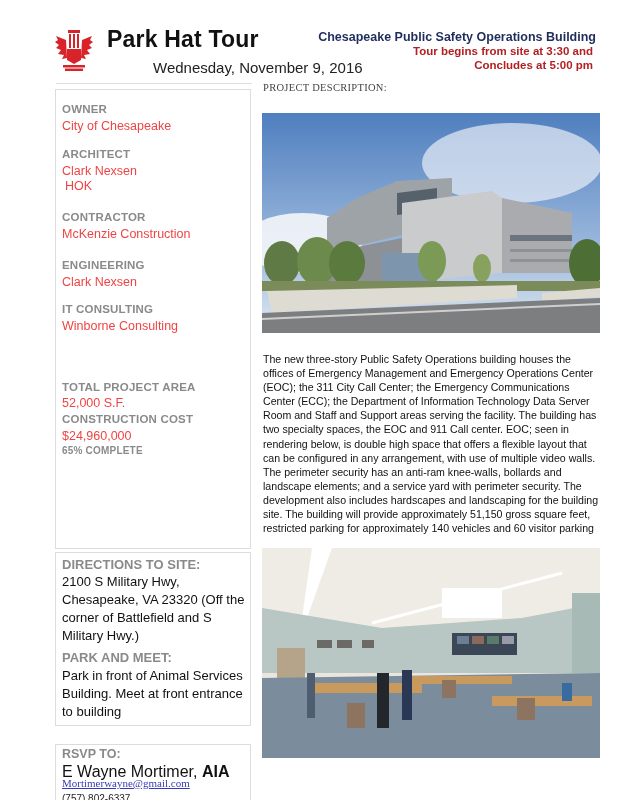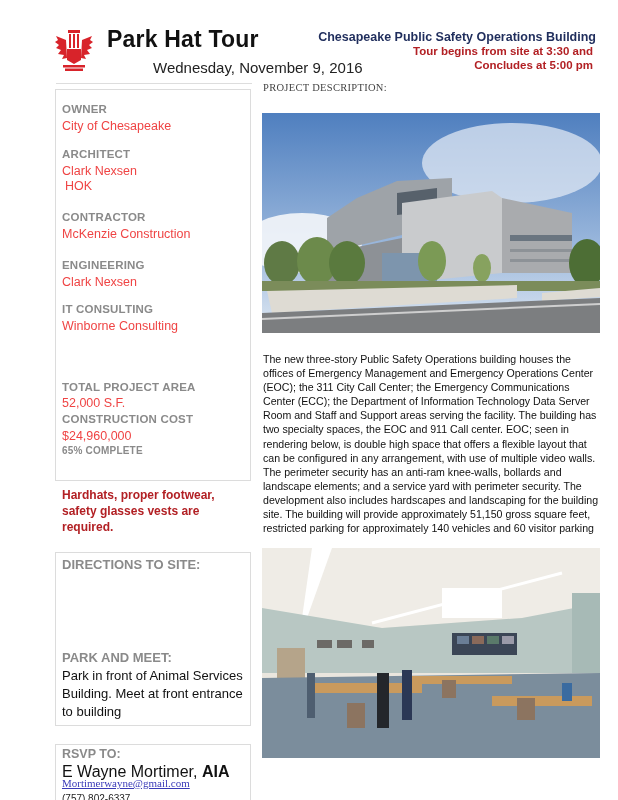--- a/index.html
+++ b/index.html
@@ -10,21 +10,21 @@
   .title { position: absolute; left: 107px; top: 26px; font-size: 23px; font-weight: bold; color: #111; letter-spacing: 0.2px; }
   .date { position: absolute; left: 107px; top: 59px; font-size: 15px; color: #222; margin-left: 46px; }
   .header-rule { position: absolute; left: 56px; top: 83px; width: 196px; height: 1px; background: #dddddd; }
 
   .bldg-name { position: absolute; right: 22px; top: 30px; font-size: 12.5px; font-weight: bold; color: #1f2d5c; text-align: left; }
   .tour-line { position: absolute; right: 25px; font-size: 11.5px; font-weight: bold; color: #b22024; text-align: center; }
   .tour-1 { top: 45px; }
   .tour-2 { top: 59px; }
 
   .box { position: absolute; left: 55px; width: 196px; border: 1px solid #dcdcdc; background: #fff; }
-  .box-main { top: 89px; height: 392px; }
+  .box-main { top: 89px; height: 460px; }
   .box-dir  { top: 552px; height: 174px; overflow: hidden; }
   .box-rsvp { top: 744px; height: 77px; }
 
   .lbl { position: absolute; left: 6px; font-size: 11.5px; font-weight: bold; color: #8a8a8a; letter-spacing: 0.2px; }
   .val { position: absolute; left: 6px; font-size: 12.5px; color: #ef4444; }
   .warn { position: absolute; left: 6px; top: 397px; width: 188px; font-size: 12px; font-weight: bold; color: #b22024; line-height: 16px; }
 
   .dir-lbl { position: absolute; left: 6px; font-size: 13px; font-weight: bold; color: #8a8a8a; }
   .dir-val { position: absolute; left: 6px; width: 186px; font-size: 13px; color: #111; line-height: 18px; }
 
@@ -83,25 +83,25 @@
 
   <div class="lbl" style="top:213px">IT CONSULTING</div>
   <div class="val" style="top:229px">Winborne Consulting</div>
 
   <div class="lbl" style="top:291px">TOTAL PROJECT AREA</div>
   <div class="val" style="top:306px">52,000 S.F.</div>
   <div class="lbl" style="top:323px">CONSTRUCTION COST</div>
   <div class="val" style="top:339px">$24,960,000</div>
   <div class="lbl" style="top:355px; font-size:10px">65% COMPLETE</div>
 
-  <div class="warn">Hardhats, proper footwear, safety glasses vests are required.</div>
 </div>
 
 <div class="box box-dir">
   <div class="dir-lbl" style="top:4px">DIRECTIONS TO SITE:</div>
+  <div class="dir-val" style="top:20px">2100 S Military Hwy, Chesapeake, VA 23320 (Off the corner of Battlefield and S Military Hwy.)</div>
   <div class="dir-lbl" style="top:97px">PARK AND MEET:</div>
   <div class="dir-val" style="top:114px">Park in front of Animal Services Building. Meet at front entrance to building</div>
 </div>
 
 <div class="box box-rsvp">
   <div class="rsvp-lbl">RSVP TO:</div>
   <div class="rsvp-name">
     <span>E Wayne Mortimer, </span><b>AIA</b>
   </div>
   <a class="rsvp-email">Mortimerwayne@gmail.com</a>

